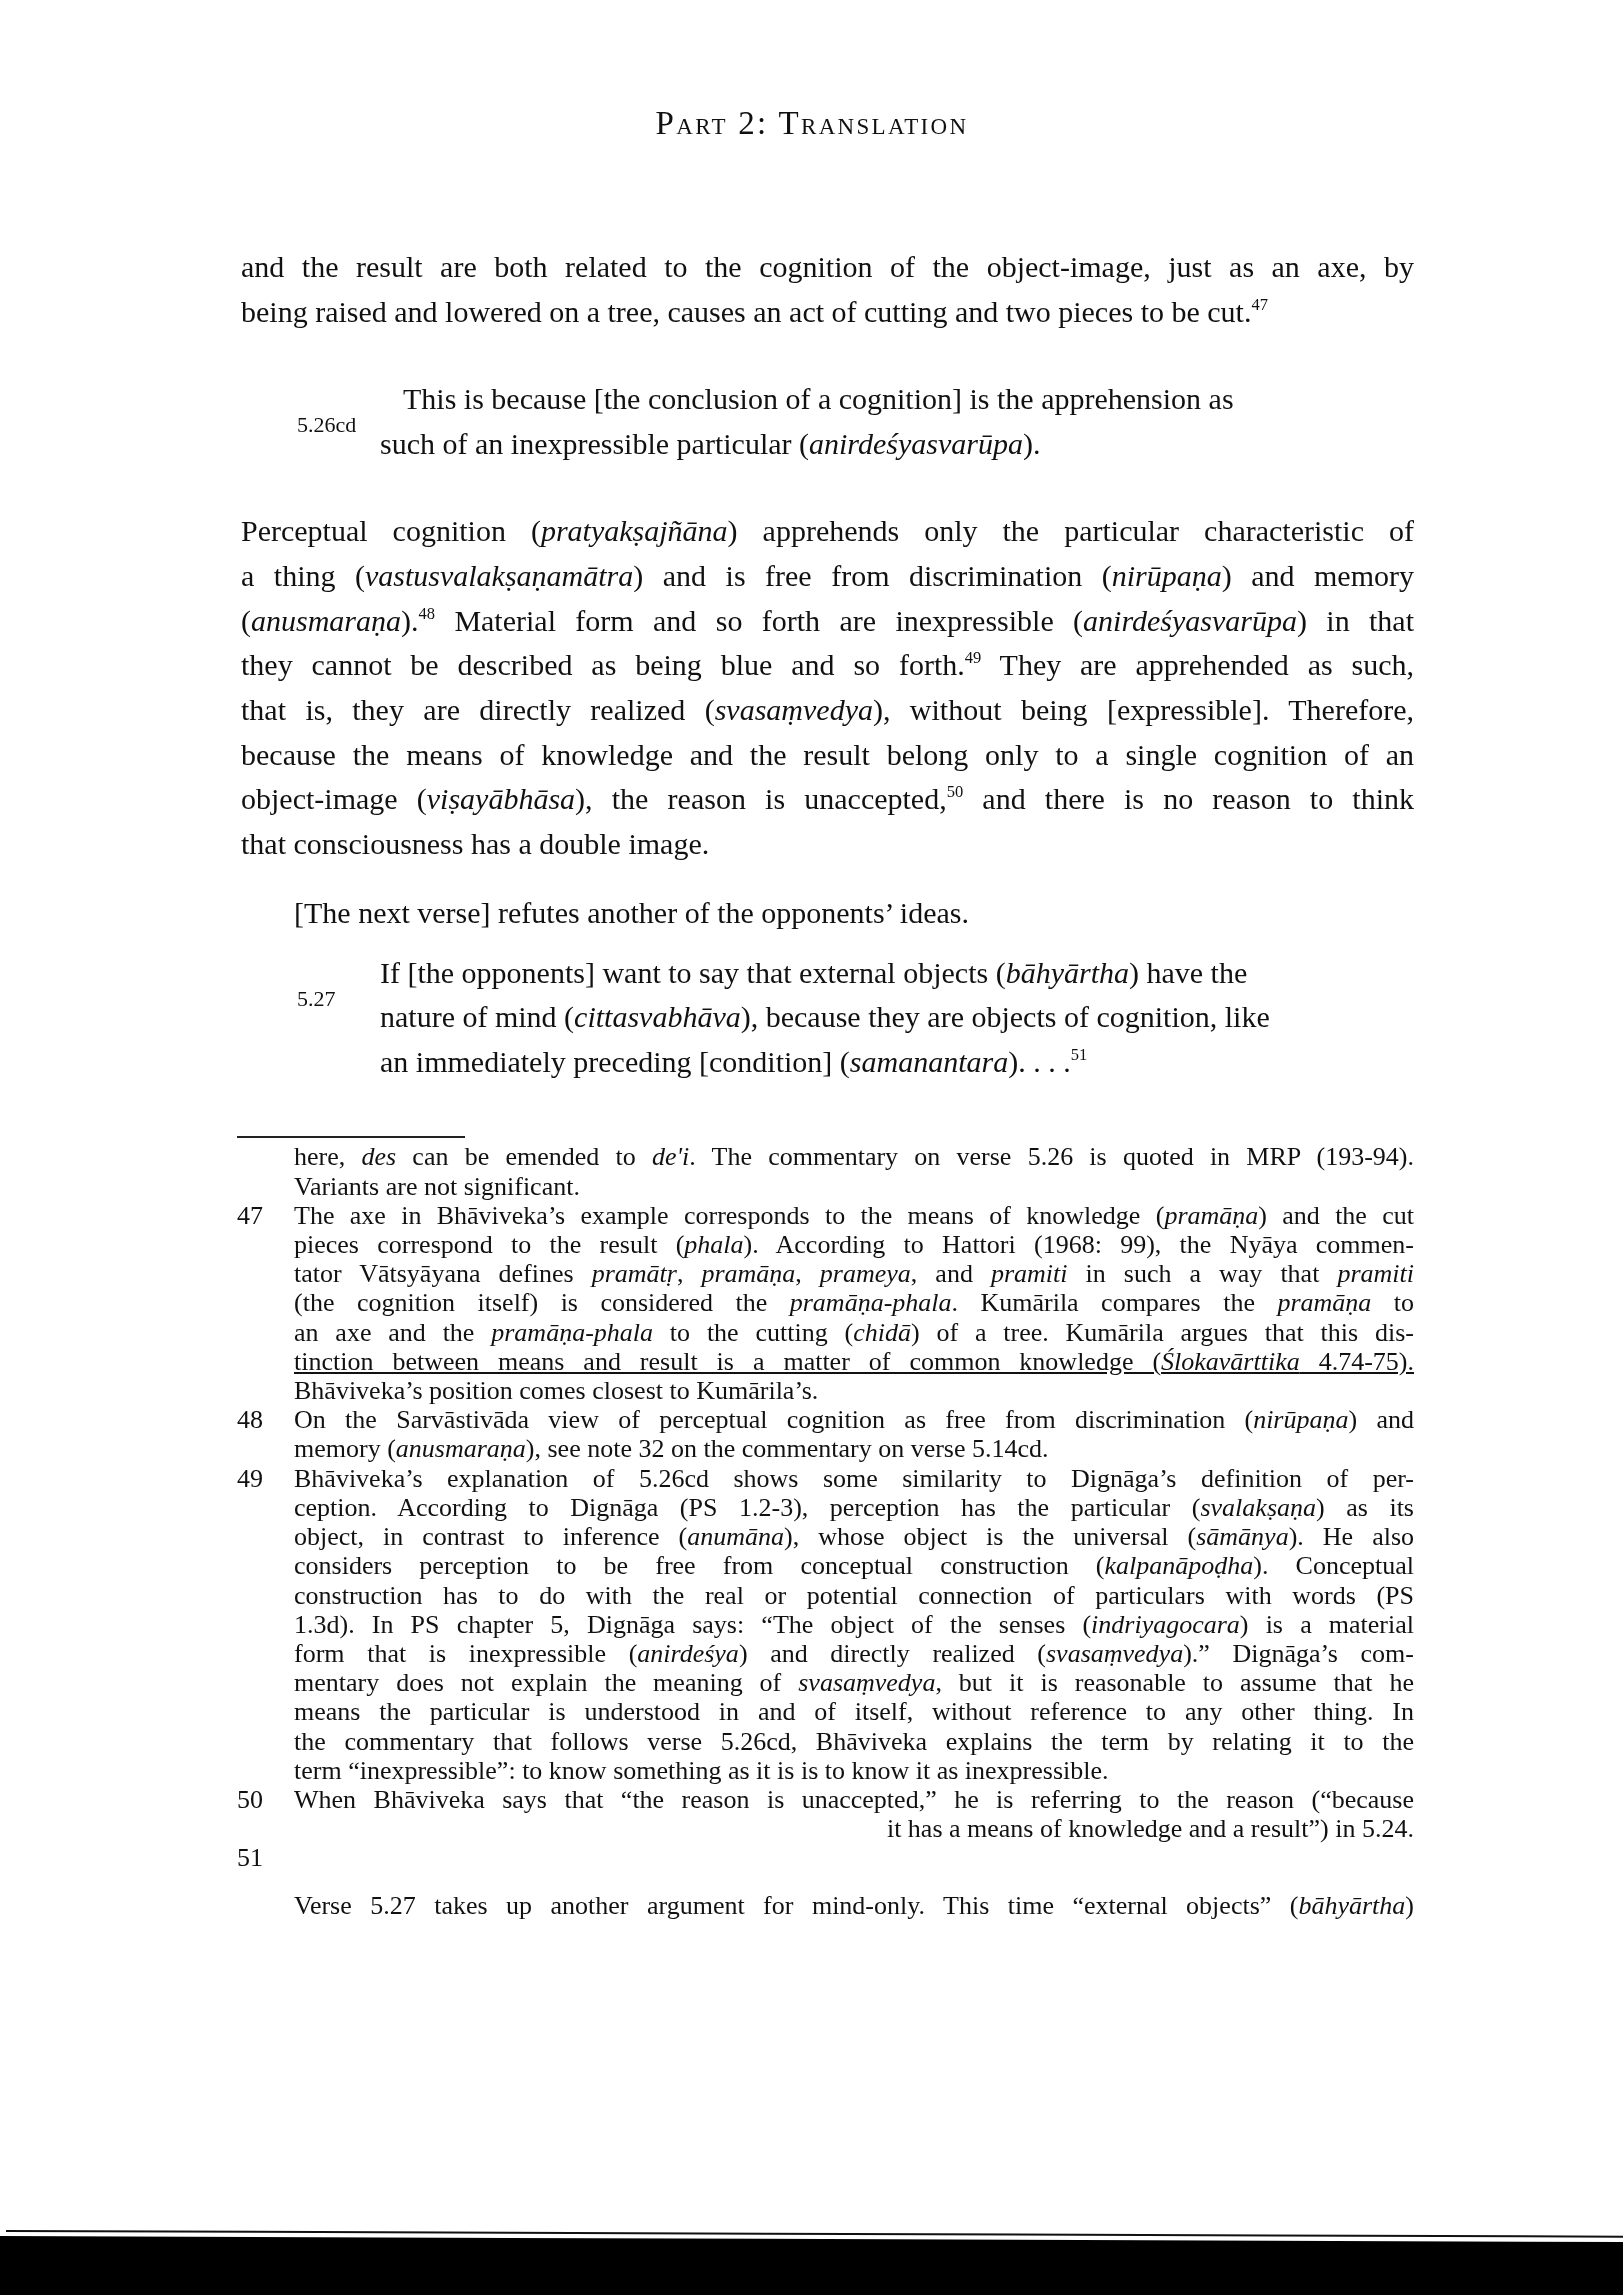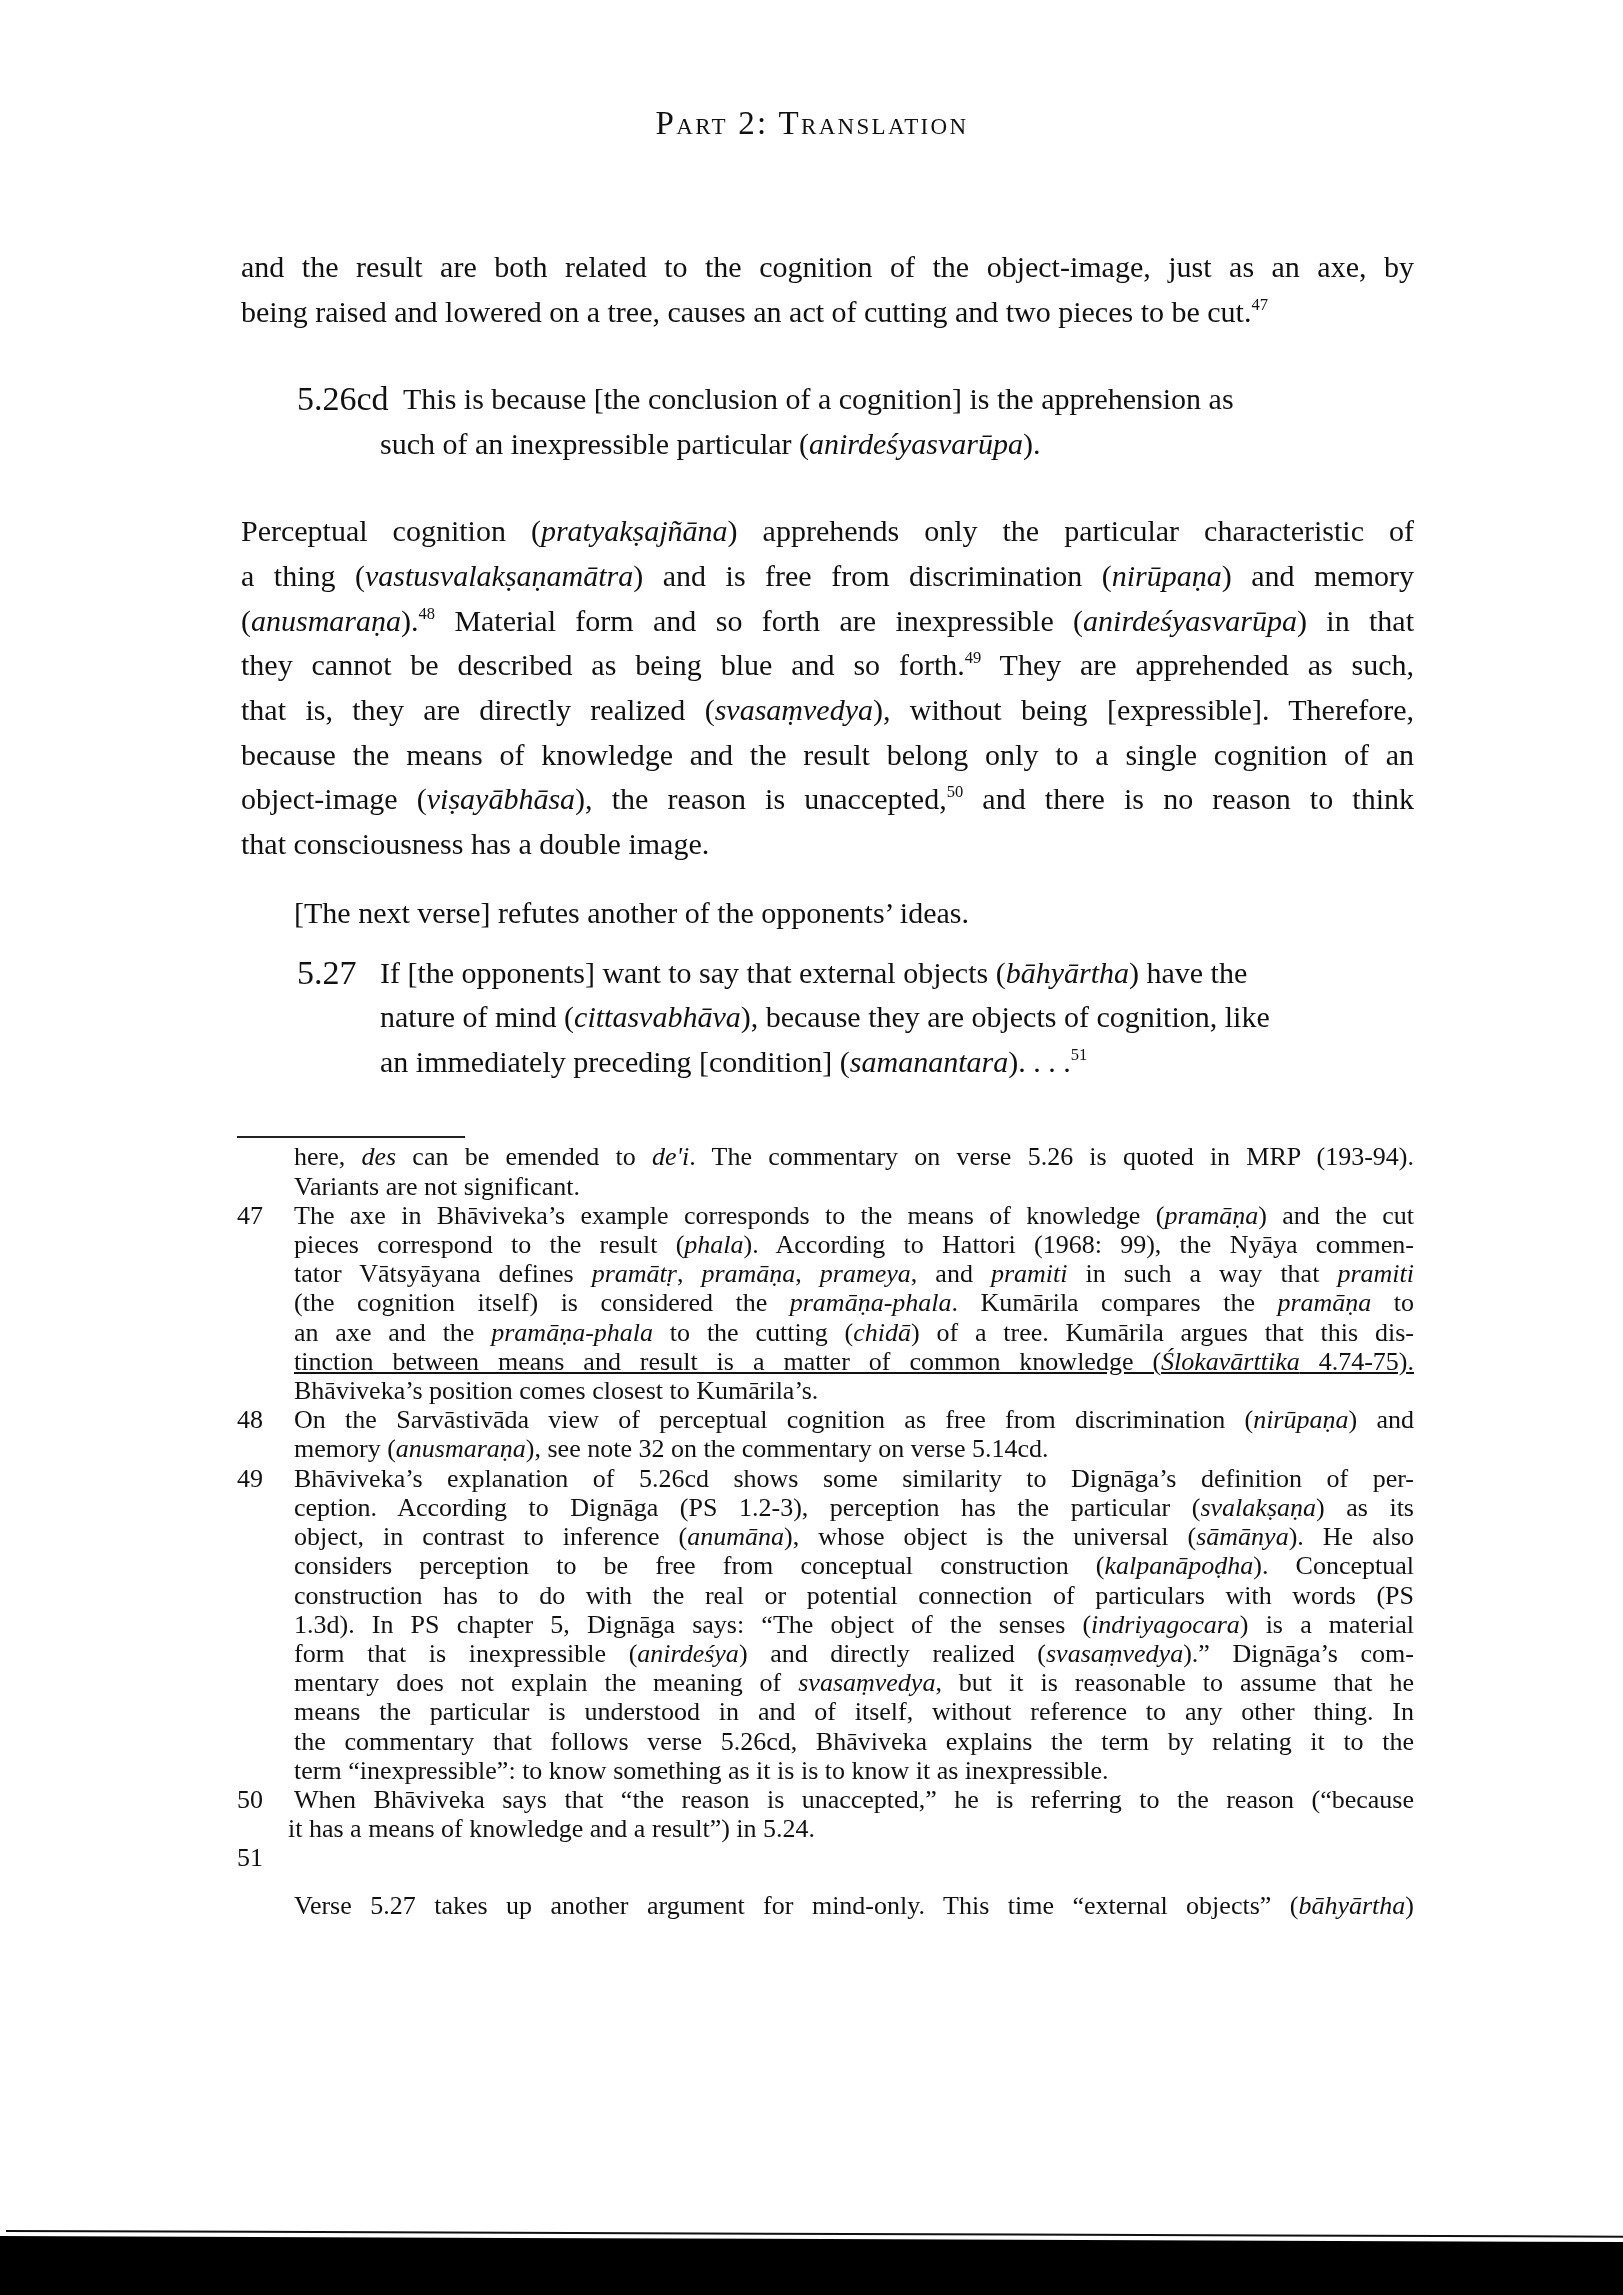--- a/index.html
+++ b/index.html
@@ -4,21 +4,21 @@
 <style>
   html, body { margin:0; padding:0; background:#ffffff; }
   body { width:1624px; height:2295px; position:relative; overflow:hidden;
          font-family:"Liberation Serif","DejaVu Serif",serif; color:#111; }
   .page { position:absolute; left:0; top:0; width:1624px; height:2295px;padding-left:28px; }
   .header { position:absolute; top:104px; left:0; width:1624px; text-align:center;
             font-size:33px; letter-spacing:2.3px; font-variant:small-caps; line-height:38px; }
   .line { position:absolute; white-space:nowrap; }
   .body-line { font-size:30px; line-height:45px; left:241px; width:1173px; }
   .justify { text-align:justify; text-align-last:justify; }
-  .verse-num { position:absolute; font-size:34px; line-height:45px; left:297px; white-space:nowrap; }
+  .verse-num { position:absolute; font-size:22px; line-height:45px; left:297px; white-space:nowrap;margin-top:26px; }
   .fn-line { font-size:26px; line-height:29.5px; left:294px; width:1120px; }
   .fn-num { position:absolute; font-size:26px; line-height:29.5px; left:237px; }
   .fn-rule { position:absolute; left:237px; top:1136px; width:228px; height:1.5px; background:#222; }
   i { font-style:italic; }
   sup { font-size:0.55em; vertical-align:0.75em; line-height:0; }
   .page-number { position:absolute; top:2088px; left:0; width:1624px; text-align:center; font-size:26px; }
   .scan-band { position:absolute; left:0; top:2236px; width:1624px; height:60px; background:#000;
                clip-path: polygon(0 0, 100% 6px, 100% 100%, 0 100%); }
   .scan-line { position:absolute; left:6px; top:2230px; width:1618px; height:1.5px; background:#111;
                transform: rotate(0.2deg); transform-origin:left; }
@@ -72,21 +72,21 @@
       <div class="line fn-line justify" style="top: 1551px; left: 294px; width: 1120px;">considers perception to be free from conceptual construction (<i>kalpanāpoḍha</i>). Conceptual</div>
       <div class="line fn-line justify" style="top: 1581px; left: 294px; width: 1120px;">construction has to do with the real or potential connection of particulars with words (PS</div>
       <div class="line fn-line justify" style="top: 1610px; left: 294px; width: 1120px;">1.3d). In PS chapter 5, Dignāga says: “The object of the senses (<i>indriyagocara</i>) is a material</div>
       <div class="line fn-line justify" style="top: 1639px; left: 294px; width: 1120px;">form that is inexpressible (<i>anirdeśya</i>) and directly realized (<i>svasaṃvedya</i>).” Dignāga’s com-</div>
       <div class="line fn-line justify" style="top: 1668px; left: 294px; width: 1120px;">mentary does not explain the meaning of <i>svasaṃvedya</i>, but it is reasonable to assume that he</div>
       <div class="line fn-line justify" style="top: 1697px; left: 294px; width: 1120px;">means the particular is understood in and of itself, without reference to any other thing. In</div>
       <div class="line fn-line justify" style="top: 1727px; left: 294px; width: 1120px;">the commentary that follows verse 5.26cd, Bhāviveka explains the term by relating it to the</div>
       <div class="line fn-line" style="top: 1756px; left: 294px; width: 1120px;">term “inexpressible”: to know something as it is is to know it as inexpressible.</div>
       <div class="fn-num" style="top: 1785px; left: 237px;">50</div>
       <div class="line fn-line justify" style="top: 1785px; left: 294px; width: 1120px;">When Bhāviveka says that “the reason is unaccepted,” he is referring to the reason (“because</div>
-      <div class="line fn-line" style="top: 1814px; left: 288px; width: 1120px;">it has a means of knowledge and a result”) in 5.24.</div>
+      <div class="line fn-line" style="top: 1814px; left: 294px; width: 1120px; text-align: right;">it has a means of knowledge and a result”) in 5.24.</div>
       <div class="fn-num" style="top: 1843px; left: 237px;">51</div>
       <div class="line fn-line justify" style="top: 1843px; left: 294px; width: 1120px; margin-top: 48px;">Verse 5.27 takes up another argument for mind-only. This time “external objects” (<i>bāhyārtha</i>)</div>
     </div>
 
 
   <div class="scan-line"></div>
   <div class="scan-band"></div>
 </div>
 
 

